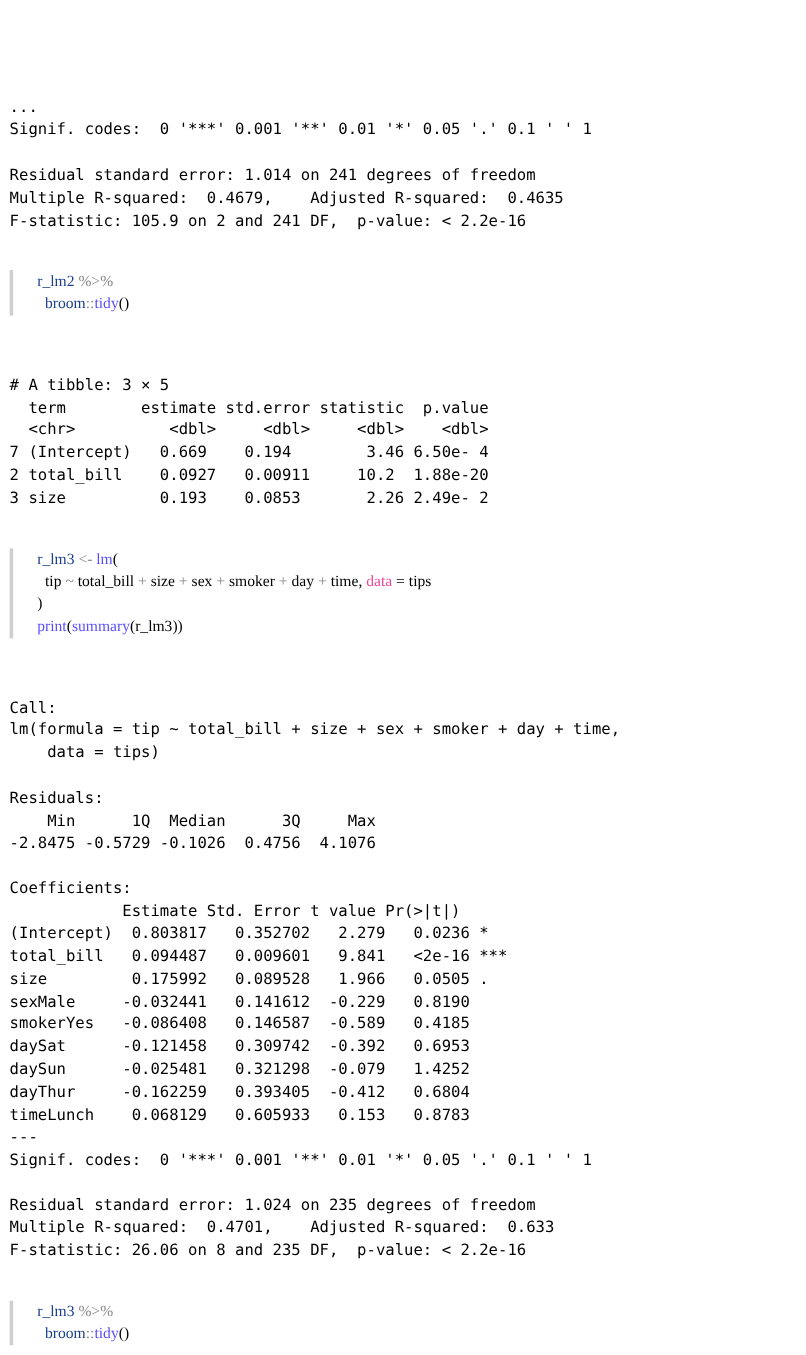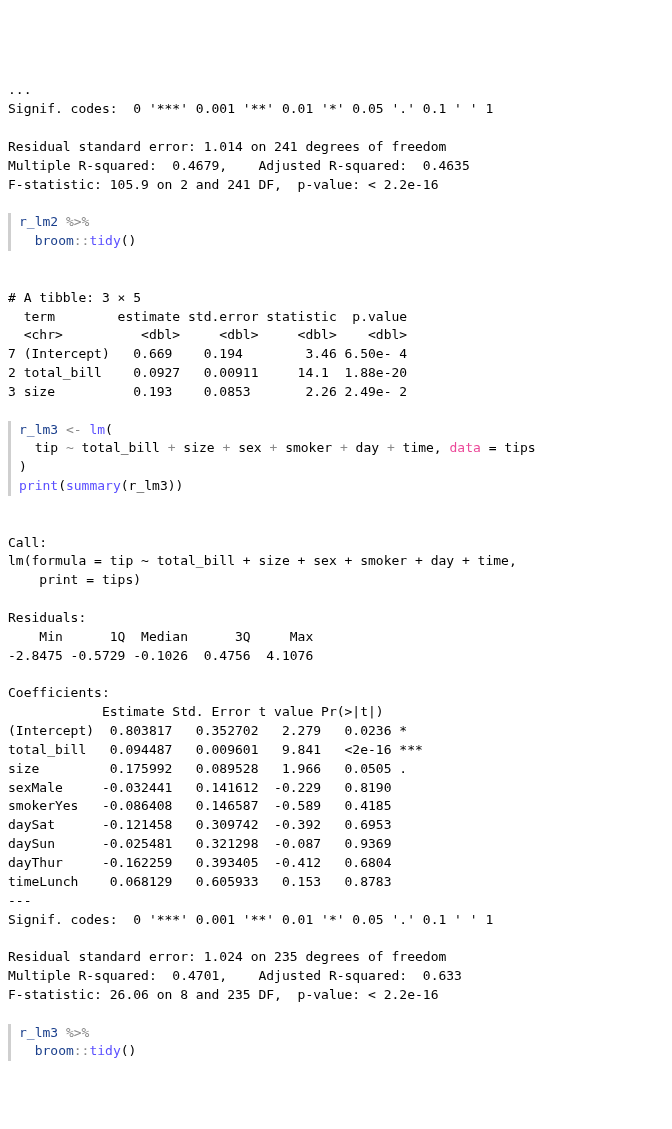--- a/index.html
+++ b/index.html
@@ -7,22 +7,23 @@
     font-size: 13px;
     line-height: 1.45;
     background: #ffffff;
     color: #000000;
     margin: 0;
     padding: 6px 8px;
     white-space: pre;
   }
   .code-block {
     border-left: 3px solid #cfcfcf;
-    padding-left: 8px;
-    margin: 0 0;
+    padding-left: 20px;
+    margin: 12px 0;
+    font-family: Liberation Serif, serif;
   }
   .kw  { color: #1a3f8c; }   
   .op  { color: #888888; }   
   .fn  { color: #5a4fff; }   
   .pkg { color: #1a3f8c; }
   .kwd { color: #ec4899; }
 </style>
 </head>
 <body>
 
@@ -35,45 +36,45 @@
 <span>Multiple R-squared:  0.4679,    Adjusted R-squared:  0.4635</span>
 <span>F-statistic: 105.9 on 2 and 241 DF,  p-value: &lt; 2.2e-16</span>
 
 <div class="code-block"><span class="kw">r_lm2</span><span class="op"> %&gt;%</span>
 <span>  </span><span class="pkg">broom</span><span class="op">::</span><span class="fn">tidy</span><span>()</span></div>
 
 <span># A tibble: 3 × 5</span>
 <span>  term        estimate std.error statistic  p.value</span>
 <span>  &lt;chr&gt;          &lt;dbl&gt;     &lt;dbl&gt;     &lt;dbl&gt;    &lt;dbl&gt;</span>
 <span>7 (Intercept)   0.669    0.194        3.46 6.50e- 4</span>
-<span>2 total_bill    0.0927   0.00911     14.1  1.88e-20</span>
+<span>2 total_bill    0.0927   0.00911     10.2  1.88e-20</span>
 <span>3 size          0.193    0.0853       2.26 2.49e- 2</span>
 
 <div class="code-block"><span class="kw">r_lm3</span><span class="op"> &lt;- </span><span class="fn">lm</span><span>(</span>
 <span>  tip </span><span class="op">~</span><span> total_bill </span><span class="op">+</span><span> size </span><span class="op">+</span><span> sex </span><span class="op">+</span><span> smoker </span><span class="op">+</span><span> day </span><span class="op">+</span><span> time, </span><span class="kwd">data</span><span> = tips</span>
 <span>)</span>
 <span class="fn">print</span><span>(</span><span class="fn">summary</span><span>(r_lm3))</span></div>
 
 <span>Call:</span>
 <span>lm(formula = tip ~ total_bill + size + sex + smoker + day + time,</span>
-<span>    print = tips)</span>
+<span>    data = tips)</span>
 
 <span>Residuals:</span>
 <span>    Min      1Q  Median      3Q     Max </span>
 <span>-2.8475 -0.5729 -0.1026  0.4756  4.1076 </span>
 
 <span>Coefficients:</span>
 <span>            Estimate Std. Error t value Pr(&gt;|t|)    </span>
 <span>(Intercept)  0.803817   0.352702   2.279   0.0236 *  </span>
 <span>total_bill   0.094487   0.009601   9.841   &lt;2e-16 ***</span>
 <span>size         0.175992   0.089528   1.966   0.0505 .  </span>
 <span>sexMale     -0.032441   0.141612  -0.229   0.8190    </span>
 <span>smokerYes   -0.086408   0.146587  -0.589   0.4185    </span>
 <span>daySat      -0.121458   0.309742  -0.392   0.6953    </span>
-<span>daySun      -0.025481   0.321298  -0.087   0.9369    </span>
+<span>daySun      -0.025481   0.321298  -0.079   1.4252    </span>
 <span>dayThur     -0.162259   0.393405  -0.412   0.6804    </span>
 <span>timeLunch    0.068129   0.605933   0.153   0.8783    </span>
 <span>---</span>
 <span>Signif. codes:  0 '***' 0.001 '**' 0.01 '*' 0.05 '.' 0.1 ' ' 1</span>
 
 <span>Residual standard error: 1.024 on 235 degrees of freedom</span>
 <span>Multiple R-squared:  0.4701,    Adjusted R-squared:  0.633</span>
 <span>F-statistic: 26.06 on 8 and 235 DF,  p-value: &lt; 2.2e-16</span>
 
 <div class="code-block"><span class="kw">r_lm3</span><span class="op"> %&gt;%</span>

